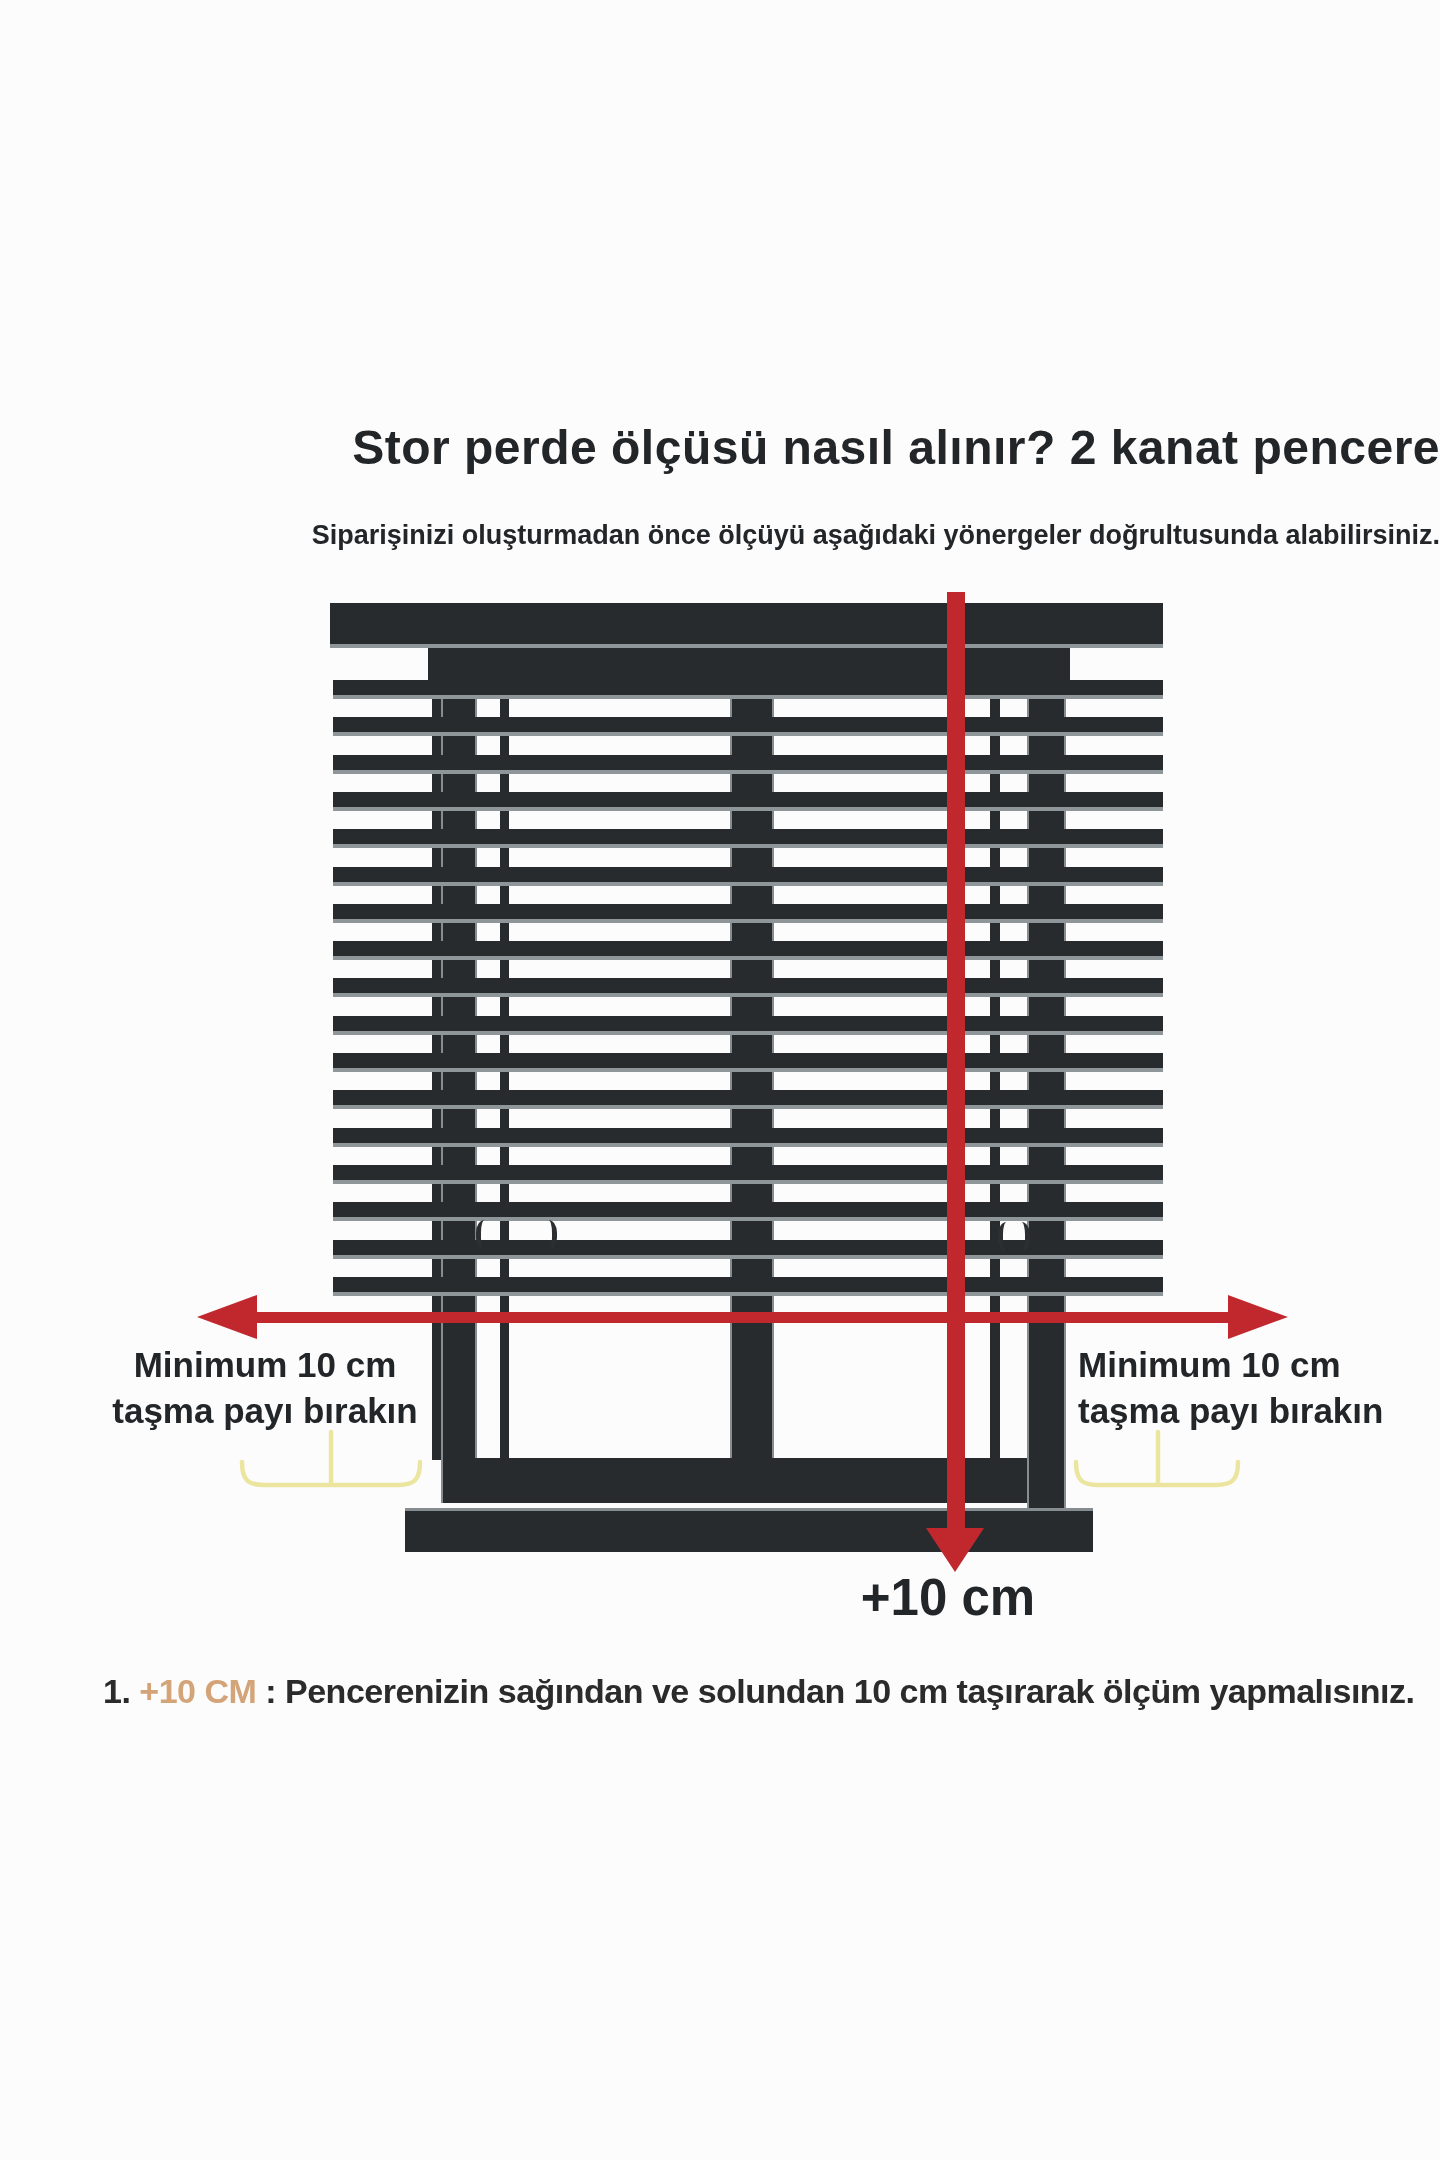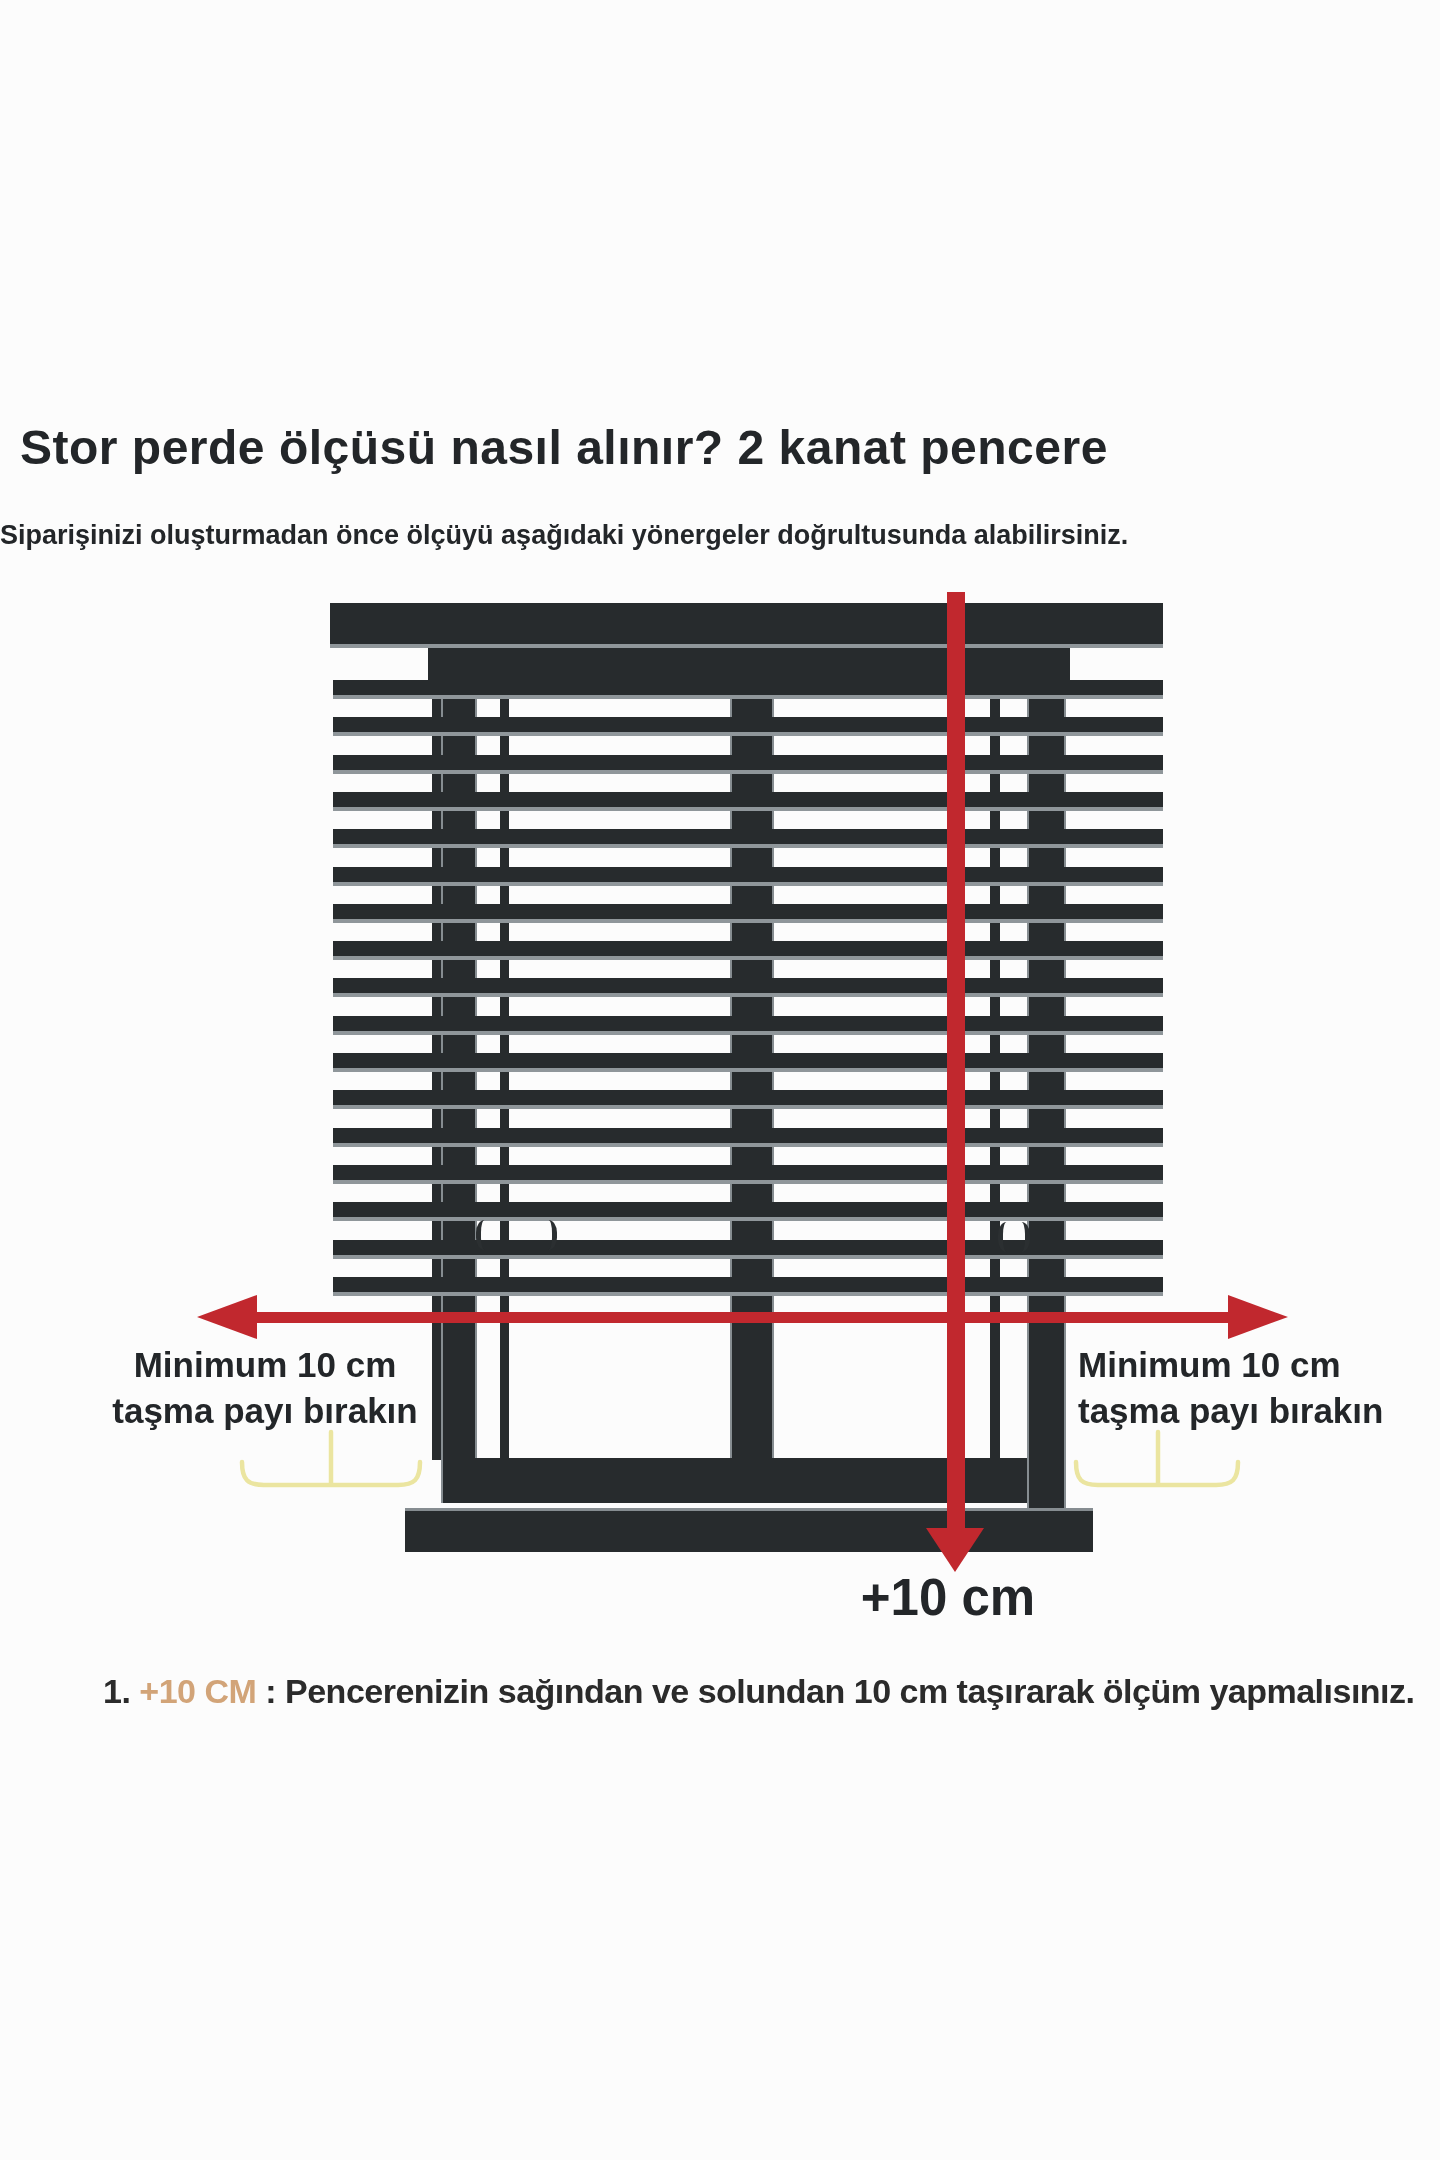--- a/index.html
+++ b/index.html
@@ -4,22 +4,22 @@
 <style>
   html,body{margin:0;padding:0;background:#ffffff;}
   .stage{
     position:relative;width:1440px;height:2160px;overflow:hidden;
     background:#fcfcfc;
     font-family:"Liberation Sans", sans-serif;
     color:#232629;
     --dark:#272b2d; --edge:#8f969a; --red:#c1282e; --brace:#ebe5a0; --tan:#d2a478;
   }
   .abs{position:absolute;}
-  .page-title{left:0;right:12px;top:420px;text-align:left;font-size:48px;font-weight:700;letter-spacing:.5px;z-index:6;padding-left:20px;}
-  .page-subtitle{left:0;right:0;top:520px;text-align:left;font-size:27px;font-weight:600;z-index:6;}
+  .page-title{left:0;right:0;top:420px;text-align:right;font-size:48px;font-weight:700;letter-spacing:.5px;z-index:6;padding-left:20px;}
+  .page-subtitle{left:0;right:0;top:520px;text-align:right;font-size:27px;font-weight:600;z-index:6;}
 
   
   .vline{background:var(--dark);z-index:1;top:648px;}
   .v-thin-l{left:432px;width:9px;height:812px;}
   .post-left{left:441px;width:32px;height:855px;border-left:2px solid #868d91;border-right:2px solid #868d91;}
   .v-thin-l2{left:500px;width:9px;height:812px;}
   .mullion{left:730px;width:40px;height:855px;border-left:2px solid #868d91;border-right:2px solid #868d91;}
   .v-thin-r{left:990px;width:10px;height:812px;}
   .post-right{left:1027px;width:35px;height:862px;border-left:2px solid #868d91;border-right:2px solid #868d91;}
   .bottom-frame{left:473px;top:1458px;width:554px;height:45px;background:var(--dark);z-index:1;}

